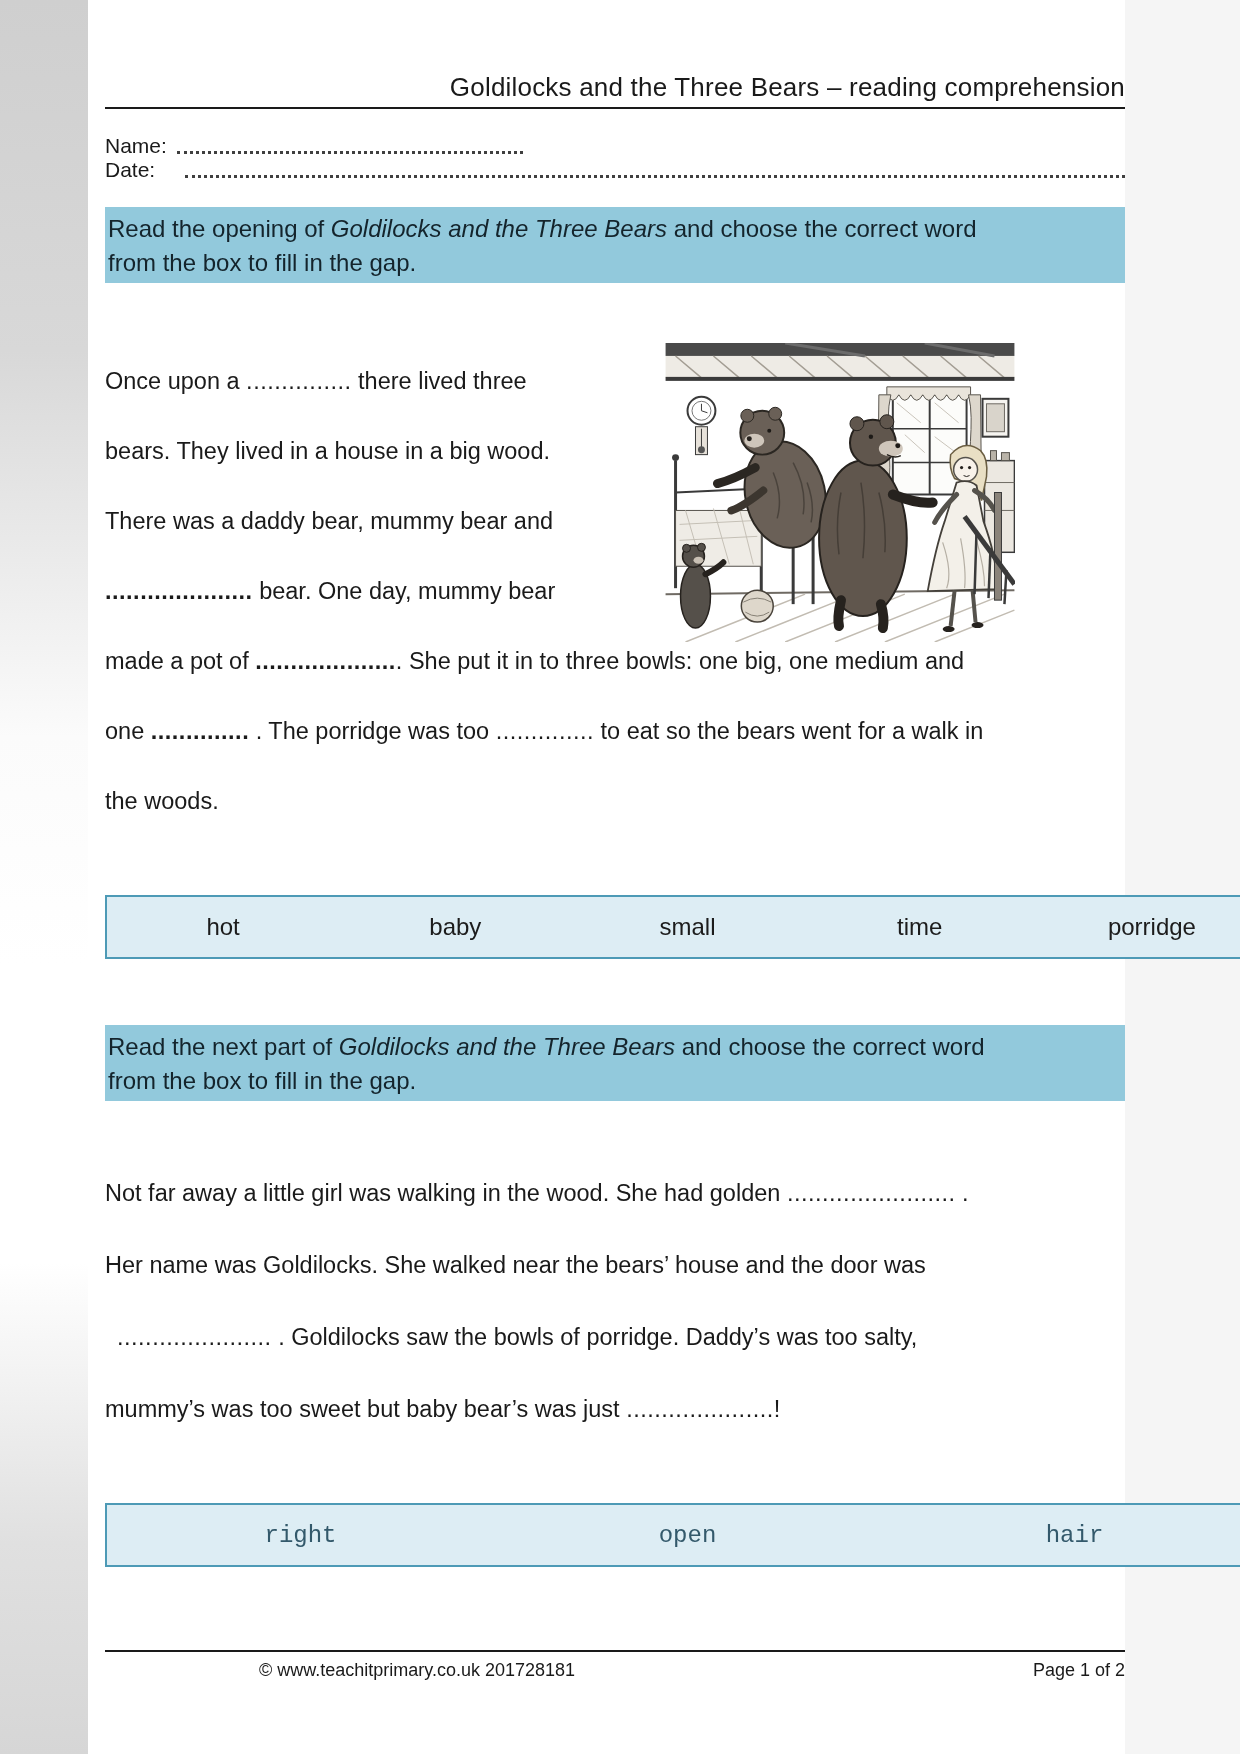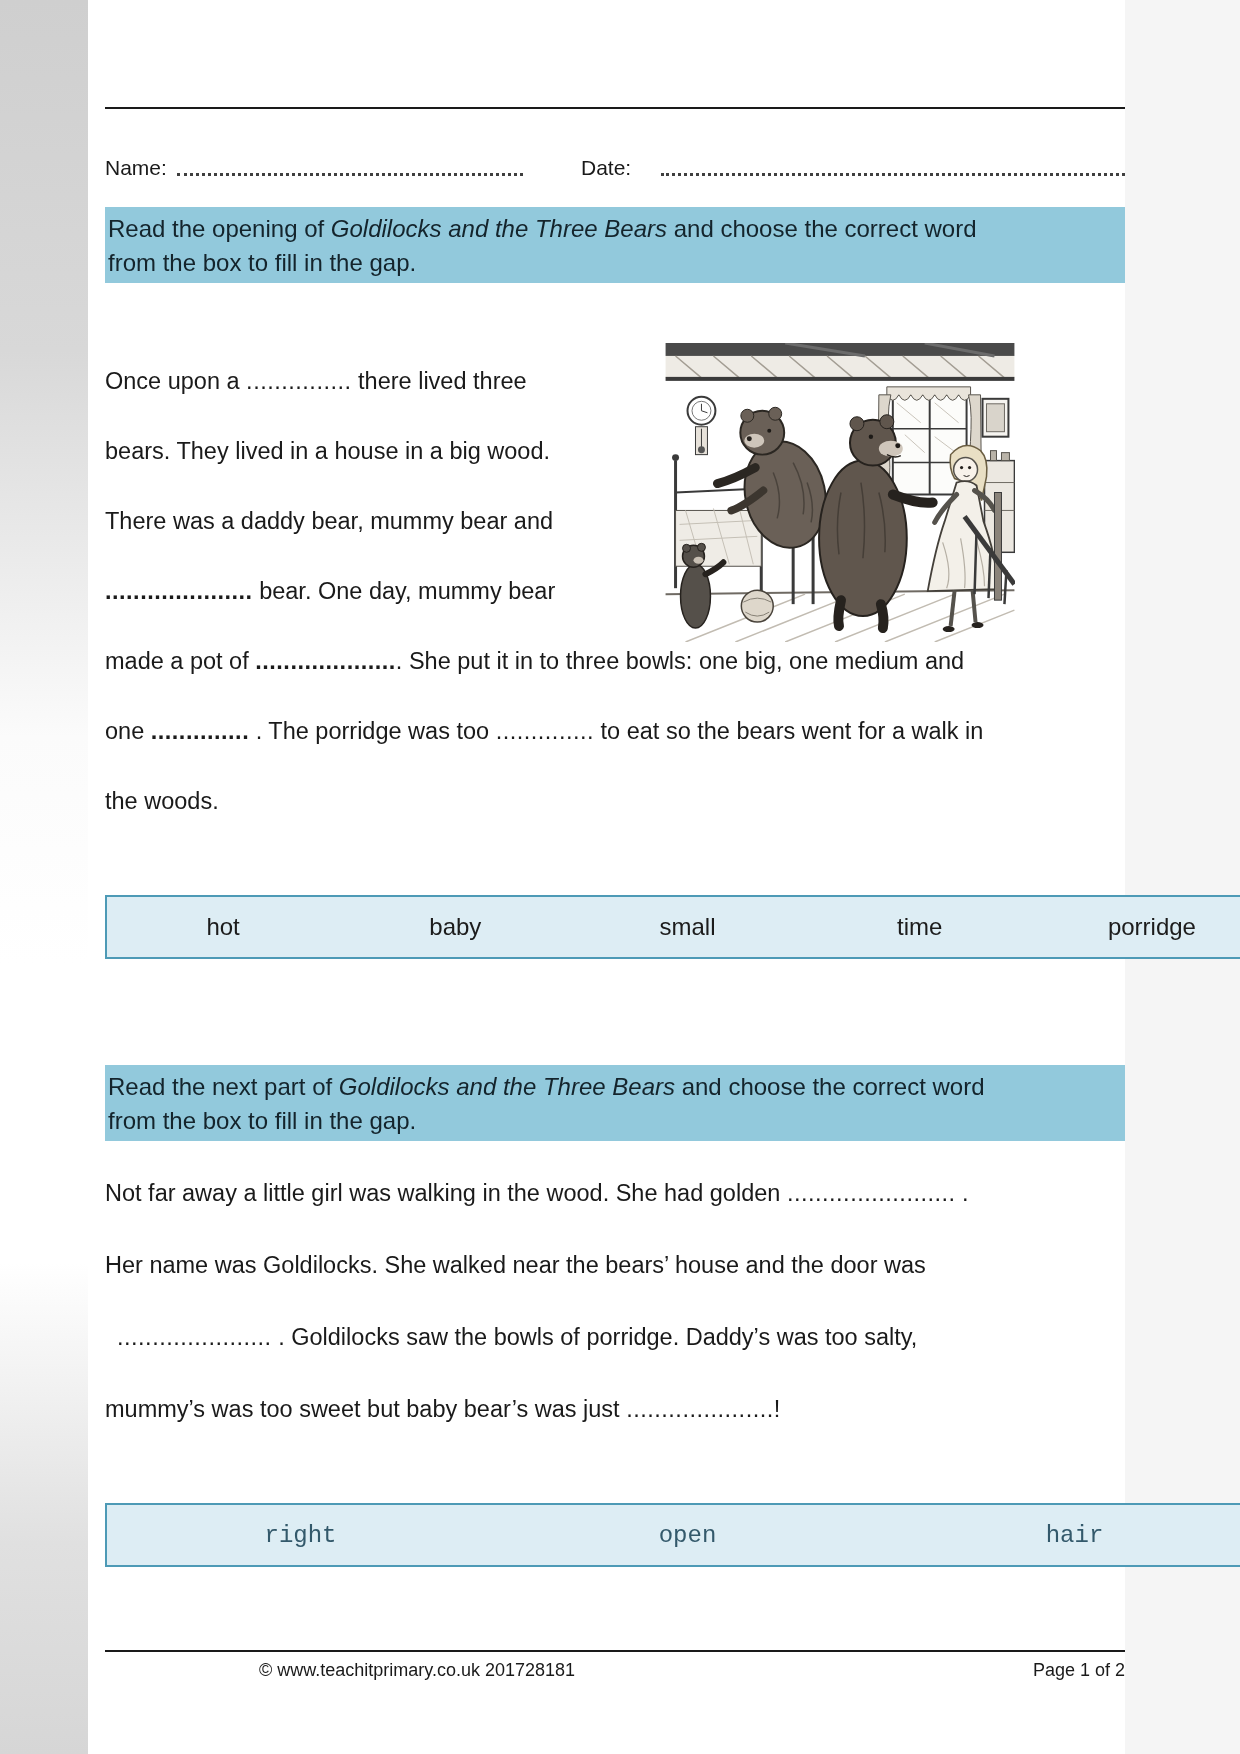--- a/index.html
+++ b/index.html
@@ -8,31 +8,31 @@
   .left-strip { position:absolute; left:0; top:0; width:88px; height:1754px;
     background:linear-gradient(180deg,#cfcfcf 0%,#d8d8d8 20%,#fbfbfb 42%,#ffffff 55%,#ffffff 72%,#e0e0e0 88%,#d6d6d6 100%); }
   .right-strip { position:absolute; left:1125px; top:0; width:115px; height:1754px; background:#f5f5f5; }
 
   .title { position:absolute; left:105px; width:1020px; top:72px; text-align:right;
     font-size:26px; letter-spacing:0.2px; }
   .rule { position:absolute; left:105px; width:1020px; height:2px; background:#1a1a1a; }
   .rule-top { top:107px; }
   .rule-bottom { top:1650px; }
 
-  .namedate { position:absolute; left:105px; top:156px; width:1020px; display:flex; font-size:21px; }
+  .namedate { position:absolute; left:105px; top:134px; width:1020px; display:flex; font-size:21px;flex-direction:column; }
   .nd-group1 { display:flex; width:418px; margin-right:58px; }
   .nd-group2 { display:flex; flex:1;gap:20px; }
   .nd-label { margin-right:10px; white-space:nowrap; }
   .dotline { flex:1; border-bottom:3px dotted #3f3f3f; margin-bottom:4px; }
 
   .instr { position:absolute; left:105px; width:1020px; height:76px; box-sizing:border-box;
     background:#92c9dc; color:#14242c; font-size:24px; line-height:34px; padding:5px 3px; }
   .instr .em { font-style:italic; }
   .instr1 { top:207px; }
-  .instr2 { top:1025px;margin-top:40px; }
+  .instr2 { top:1025px; }
 
   .sline { position:absolute; left:105px; white-space:nowrap; font-size:23.5px; height:34px; }
   .gap  { letter-spacing:0.5px; }
   .gapb { letter-spacing:0.5px; font-weight:bold; }
 
   .illus { position:absolute; left:665px; top:343px; width:350px; height:299px; }
 
   .wordbox { position:absolute; left:105px; width:1165px; height:64px; box-sizing:border-box;
     background:#ddedf4; border:2px solid #4d9ab6; display:flex; align-items:center; font-size:24px; }
   .wordbox .cell { flex:1; text-align:center; }
@@ -44,20 +44,21 @@
   .f-mid { flex:1; text-align:left; }
   .f-right { flex:1; text-align:right; }
 </style>
 </head>
 <body>
 
 <div class="canvas">
   <div class="left-strip"></div>
   <div class="right-strip"></div>
 
+  <div class="title">Goldilocks and the Three Bears – reading comprehension</div>
   <div class="rule rule-top"></div>
 
   <div class="namedate">
     <div class="nd-group1">
       <span class="nd-label">Name:</span>
       <span class="dotline"></span>
     </div>
     <div class="nd-group2">
       <span class="nd-label">Date:</span>
       <span class="dotline"></span>

